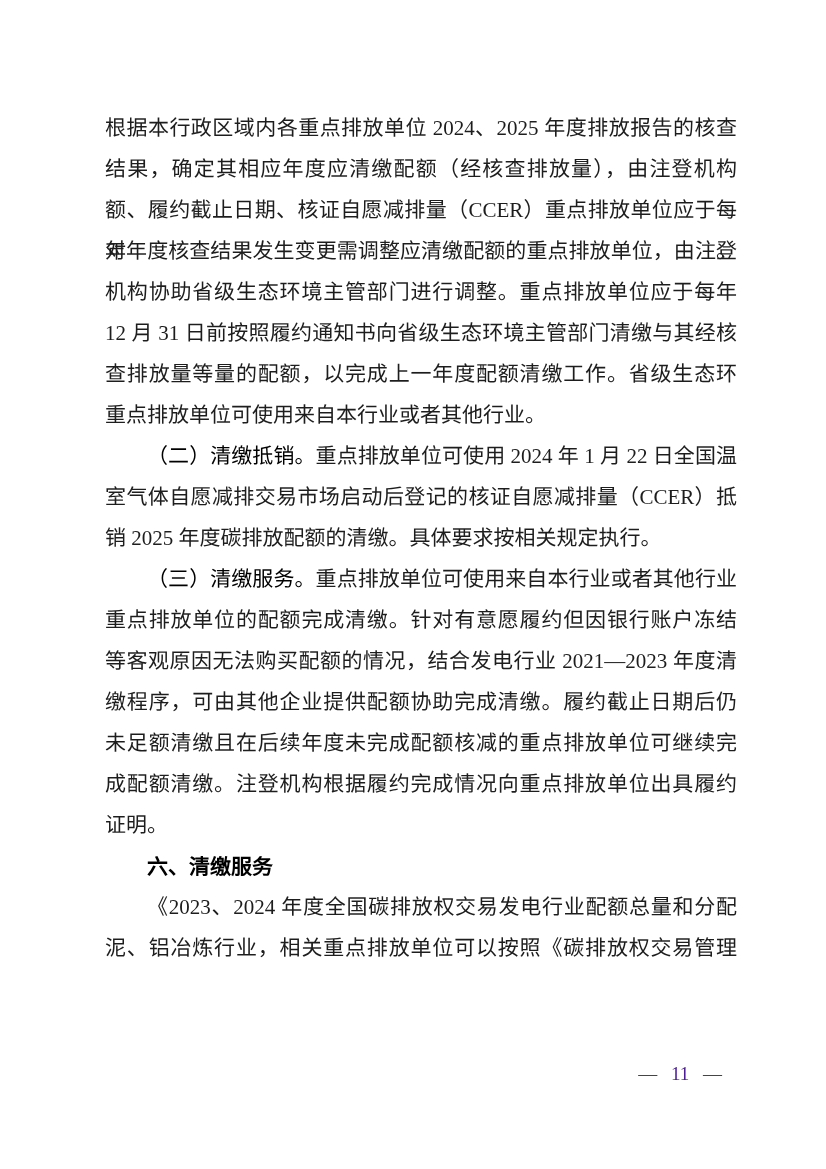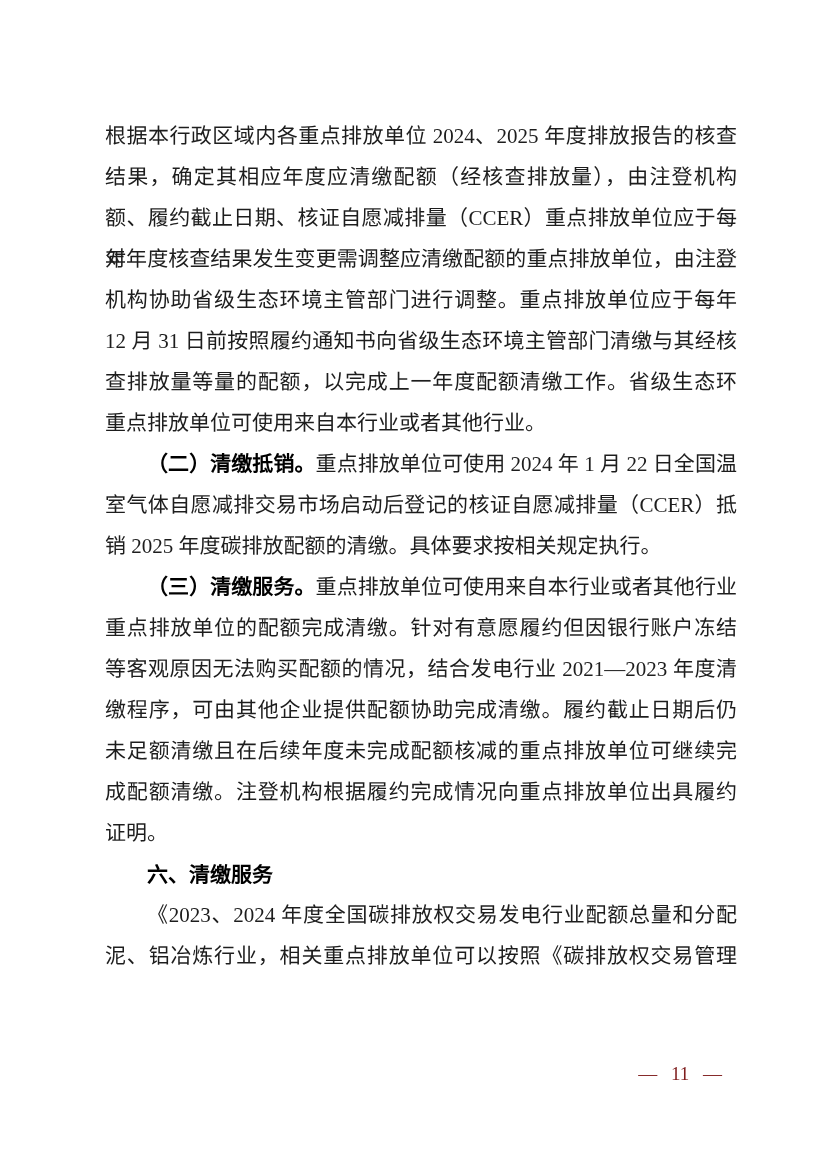--- a/index.html
+++ b/index.html
@@ -12,55 +12,55 @@
     width: 826px;
     height: 1169px;
     margin: 0 auto;
     background: #ffffff;
     overflow: hidden;
     font-family: "Liberation Serif", "DejaVu Serif", serif;
   }
   .doc-body {
     position: absolute;
     left: 105px;
-    top: 116px;
+    top: 108px;
     width: 632px;
   }
   .line {
     font-size: 21px;
     line-height: 41px;
     height: 41px;
     color: #1d1d1d;
     text-align: justify;
     text-align-last: justify;
     letter-spacing: 0;
   }
   .line.last {
     text-align-last: left;
   }
   .line.indent {
     text-indent: 42px;
   }
   .line .lead-bold {
-    font-weight: 700;
+    font-weight: 400;
     color: #000000;
   }
   .line.heading {
     font-family: "Liberation Sans", "DejaVu Sans", sans-serif;
     font-weight: 700;
     color: #000000;
     text-align-last: left;
   }
   .page-number {
     position: absolute;
     top: 1062px;
     right: 104px;
     font-size: 19px;
     line-height: 24px;
-    color: #7f1d1d;
+    color: #4c1d95;
     font-family: "Liberation Serif", "DejaVu Serif", serif;
     word-spacing: 9px;
     white-space: nowrap;
   }
 </style>
 </head>
 <body>
 
 <div class="page">
   <main class="doc-body">

